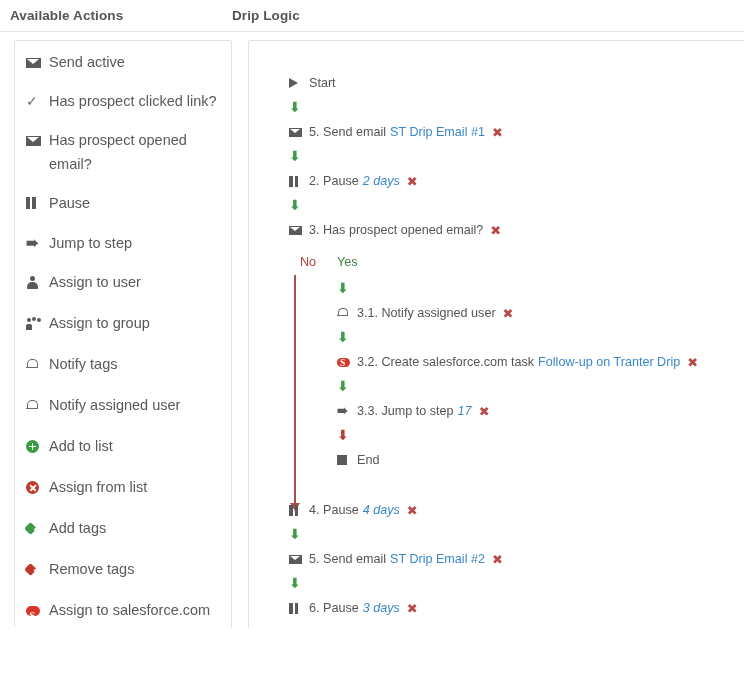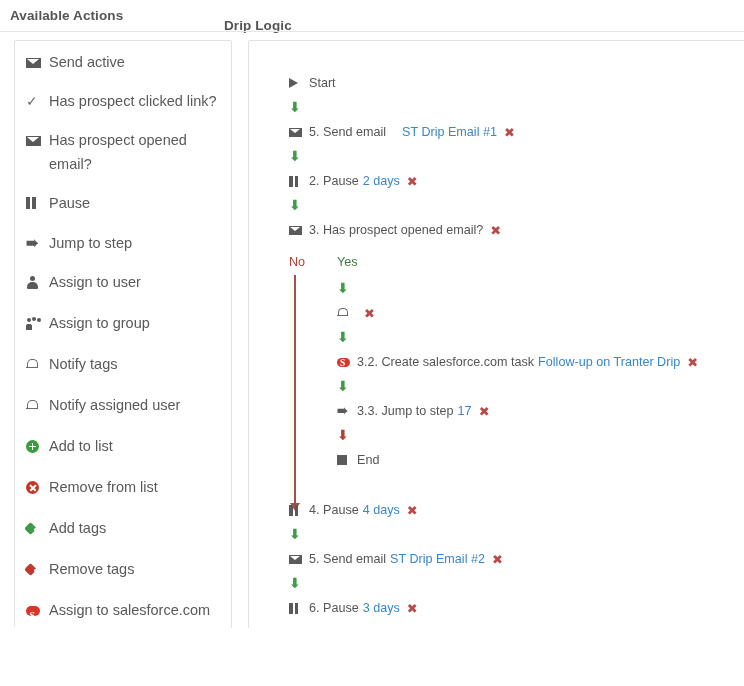--- a/index.html
+++ b/index.html
@@ -20,21 +20,21 @@
   
   .col-head {
     position: absolute;
     top: 8px;
     font-size: 13.5px;
     font-weight: bold;
     color: #555;
     letter-spacing: 0.1px;
   }
   #head-actions { left: 10px; }
-  #head-logic  { left: 224px; margin-top: 10px; }
+  #head-logic  { left: 232px; }
   .head-rule {
     position: absolute;
     left: 0;
     top: 31px;
     width: 744px;
     height: 1px;
     background: #e6e6e6;
   }
   
   .panel {
@@ -247,21 +247,21 @@
   }
   .step .sic {
     flex: 0 0 auto;
     width: 15px;
     margin-right: 5px;
     display: flex;
     align-items: center;
   }
   .step .stxt { flex: 0 0 auto; }
   .lnk { color: #3a87c8; cursor: pointer; }
-  .num { color: #3a87c8; }
+  .num { color: #3a87c8; font-style: italic; }
   .del {
     color: #b94a48;
     font-weight: bold;
     font-size: 13px;
     margin-left: 7px;
     cursor: pointer;
     font-family: "DejaVu Sans", sans-serif;
   }
   .arrow-down {
     height: 27px;
@@ -319,21 +319,21 @@
   }
   .arrowr-s { color:#5a5a5a; font-size:13px; line-height:12px; font-weight:bold; }
 
   
   #branch { position: relative; }
   .branch-labels {
     height: 20px;
     position: relative;
     font-size: 12.6px;
   }
-  .lbl-no  { position:absolute; left:0px;  color:#b0413a; }
+  .lbl-no  { position:absolute; left:11px;  color:#b0413a; }
   .lbl-yes { position:absolute; left:48px; color:#3f7d3f; }
   .no-line {
     position: absolute;
     left: 5px;
     top: 20px;
     width: 2px;
     background: #a6504a;
   }
   .no-arrowhead {
     position: absolute;
@@ -405,21 +405,21 @@
         <span class="lbl">Notify assigned user</span>
       </div>
 
       <div class="action-item">
         <span class="ic"><span class="circ green"><i></i><b></b></span></span>
         <span class="lbl">Add to list</span>
       </div>
 
       <div class="action-item">
         <span class="ic"><span class="circ red"><i></i><b></b></span></span>
-        <span class="lbl">Remove from list</span>
+        <span class="lbl">Assign from list</span>
       </div>
 
       <div class="action-item">
         <span class="ic"><span class="tag green"></span></span>
         <span class="lbl">Add tags</span>
       </div>
 
       <div class="action-item">
         <span class="ic"><span class="tag red"></span></span>
         <span class="lbl">Remove tags</span>
@@ -448,21 +448,21 @@
         </span>
       <span class="stxt">Start</span>
     </div>
     <div class="flow-row arrow-down green">⬇</div>
 
     <div class="flow-row step">
       <span class="sic">
           <span class="env-s"></span>
         </span>
       <span class="stxt">5. Send email</span>
-      <span class="stxt lnk" style="margin-left:16px">ST Drip Email #1</span>
+      <span class="stxt lnk" style="margin-left:4px">ST Drip Email #1</span>
       <span class="del">✖</span>
     </div>
     <div class="flow-row arrow-down green">⬇</div>
 
     <div class="flow-row step">
       <span class="sic">
           <span class="pb">
             <i></i>
             <i></i>
           </span>
@@ -490,20 +490,21 @@
       <div class="no-line" style="height:228px"></div>
       <div class="no-arrowhead" style="top:248px"></div>
 
       <div class="yes-body">
         <div class="flow-row arrow-down green">⬇</div>
 
         <div class="flow-row step">
           <span class="sic">
               <span class="bell-s"></span>
             </span>
+          <span class="stxt">3.1. Notify assigned user</span>
           <span class="del">✖</span>
         </div>
         <div class="flow-row arrow-down green">⬇</div>
 
         <div class="flow-row step">
           <span class="sic">
               <span class="sfdc-s"></span>
             </span>
           <span class="stxt">3.2. Create salesforce.com task</span>
           <span class="stxt lnk" style="margin-left:4px">Follow-up on Tranter Drip</span>

